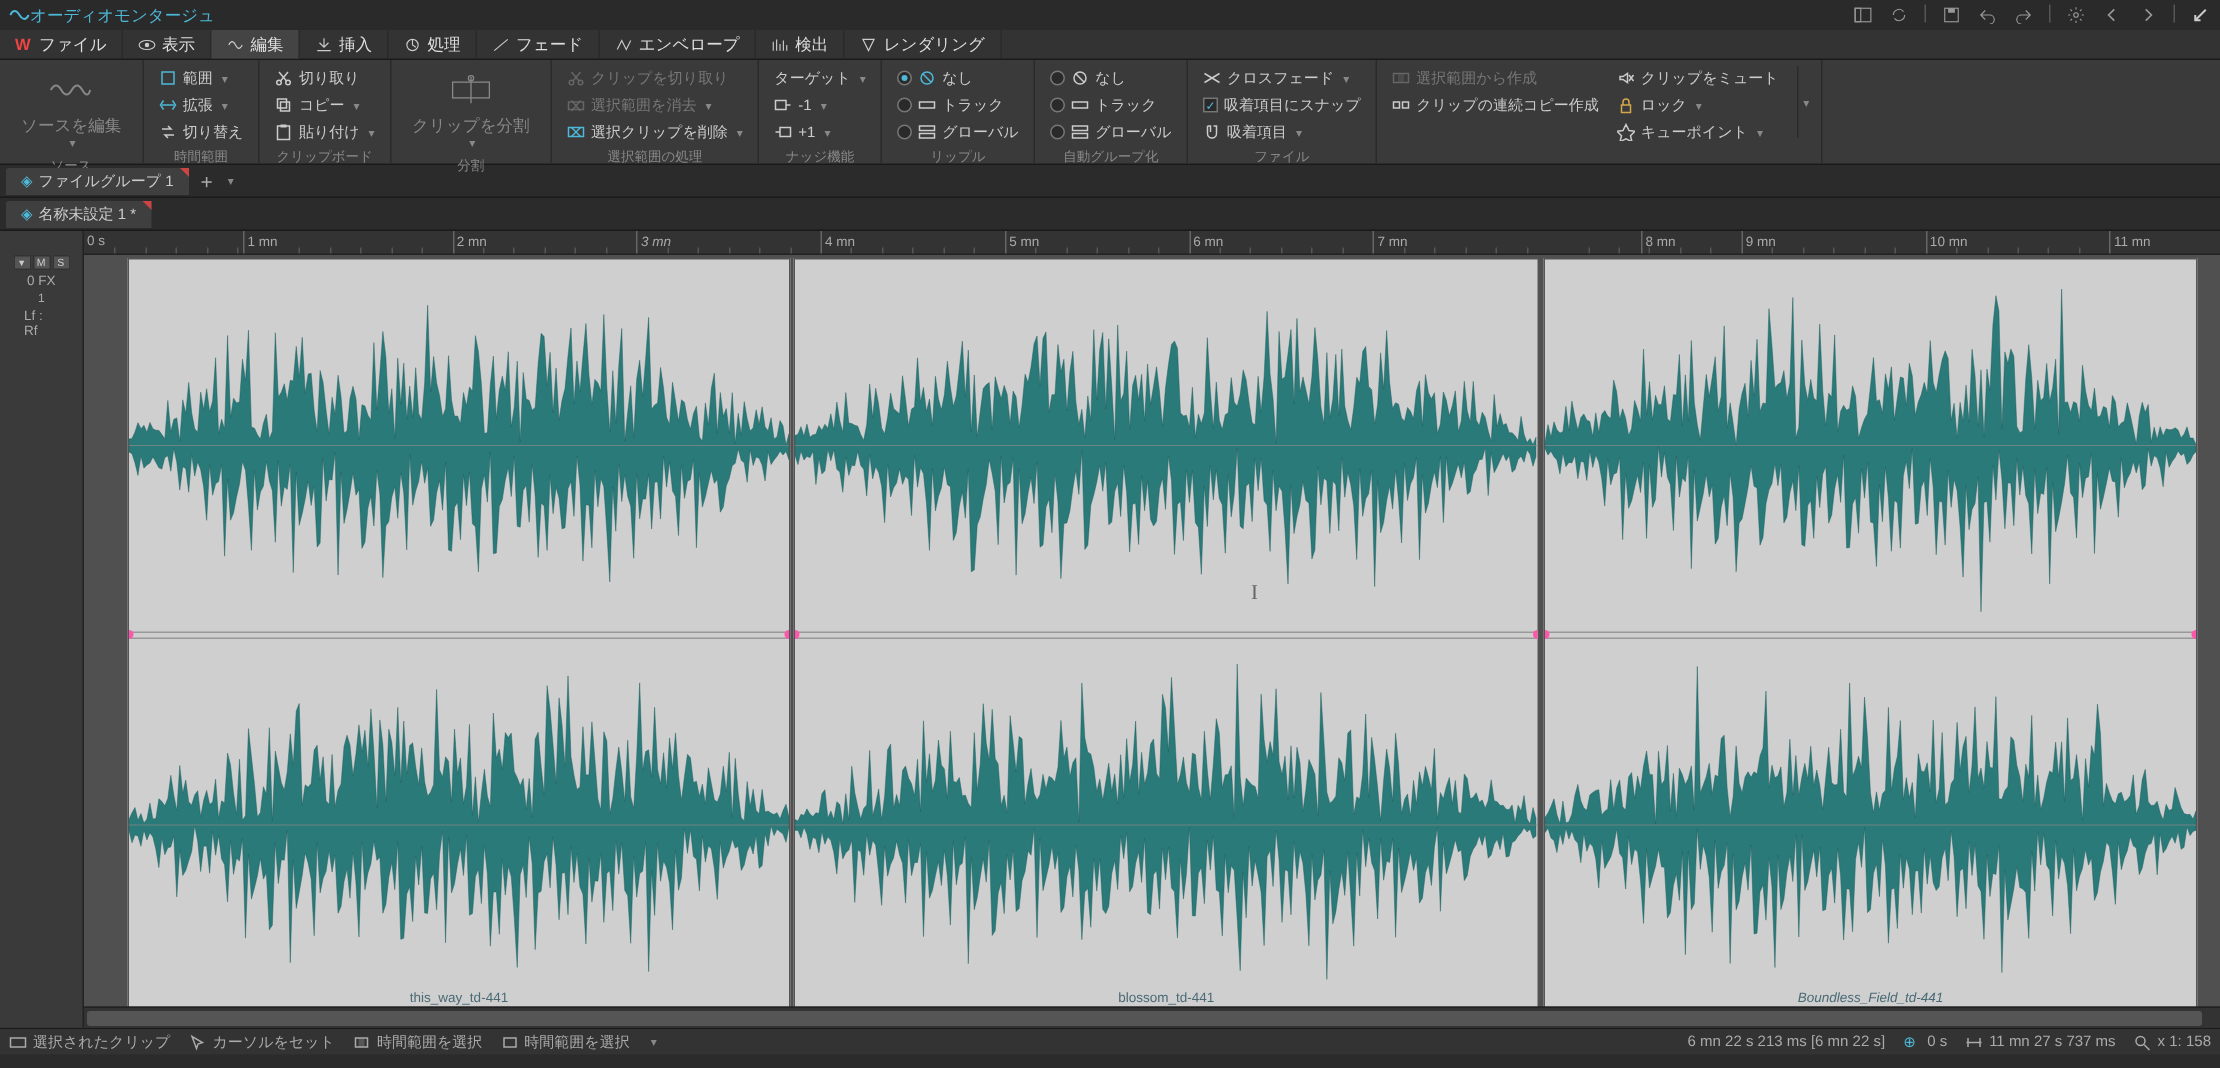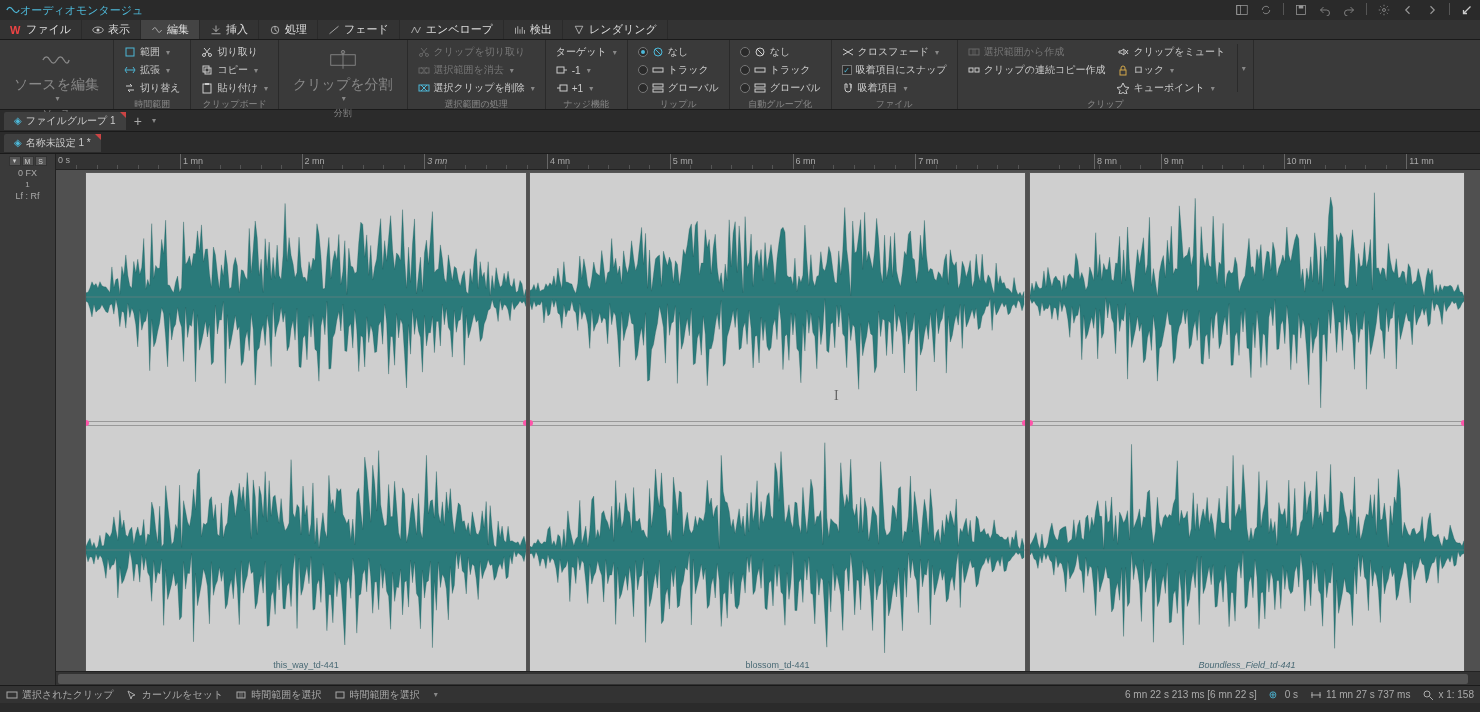--- a/index.html
+++ b/index.html
@@ -17,33 +17,33 @@
 
 .ribbon { height: 70px; background: #3a3a3a; display: flex; border-bottom: 1px solid #1a1a1a; }
 .ribbon-group { border-right: 1px solid #2a2a2a; padding: 4px 6px 0 6px; display: flex; flex-direction: column; }
 .ribbon-group-content { flex: 1; display: flex; align-items: flex-start; gap: 4px; }
 .ribbon-group-label { text-align: center; font-size: 9px; color: #888; padding: 2px 0; }
 .ribbon-col { display: flex; flex-direction: column; gap: 2px; }
 .ribbon-btn { display: flex; align-items: center; gap: 4px; padding: 1px 4px; font-size: 10px; color: #ccc; cursor: pointer; white-space: nowrap; height: 16px; }
 .ribbon-btn .ri { width: 12px; height: 12px; display: inline-flex; align-items: center; justify-content: center; }
 .ribbon-big { display: flex; flex-direction: column; align-items: center; justify-content: center; padding: 2px 8px; cursor: pointer; }
 .ribbon-big .big-icon { width: 28px; height: 28px; display: flex; align-items: center; justify-content: center; color: #888; }
-.ribbon-big .big-label { font-size: 14px; color: #888; margin-top: 2px; }
+.ribbon-big .big-label { font-size: 11px; color: #888; margin-top: 2px; }
 .dd { color: #888; margin-left: 2px; font-size: 8px; }
 
 .filegroup-tabs { height: 22px; background: #2b2b2b; display: flex; align-items: center; padding: 0 4px; gap: 4px; border-bottom: 1px solid #1a1a1a; }
 .fg-tab { background: #3f3f3f; padding: 2px 10px; font-size: 10px; color: #ccc; border-radius: 2px 2px 0 0; display: flex; align-items: center; gap: 4px; position: relative; }
 .fg-tab .corner { position: absolute; top: 0; right: 0; width: 0; height: 0; border-left: 6px solid transparent; border-top: 6px solid #c44; }
 .fg-add { color: #aaa; font-size: 14px; cursor: pointer; padding: 0 4px; }
 
 .file-tabs { height: 22px; background: #2b2b2b; display: flex; align-items: center; padding: 0 4px; gap: 4px; border-bottom: 1px solid #1a1a1a; }
 
 .editor { flex: 1; display: flex; background: #404040; position: relative; height: 531px; }
 .track-header { width: 56px; background: #3a3a3a; border-right: 1px solid #222; }
-.track-header-top { display: flex; flex-direction: column; align-items: center; padding: 2px; gap: 2px; }
+.track-header-top { display: flex; flex-direction: column; align-items: center; padding: 16px; gap: 2px; }
 .th-row { display: flex; gap: 1px; }
 .th-btn { width: 12px; height: 10px; background: #555; border: 1px solid #333; font-size: 7px; color: #ccc; display: flex; align-items: center; justify-content: center; cursor: pointer; }
 .th-label { font-size: 9px; color: #aaa; }
 
 .timeline-area { flex: 1; display: flex; flex-direction: column; position: relative; }
 .ruler { height: 16px; background: #333; border-bottom: 1px solid #222; position: relative; font-size: 9px; color: #aaa; }
 .ruler-mark { position: absolute; top: 0; height: 100%; border-left: 1px solid #666; padding-left: 2px; line-height: 14px; }
 .ruler-tick { position: absolute; bottom: 0; height: 4px; border-left: 1px solid #555; }
 
 .tracks { flex: 1; position: relative; background: #505050; }
@@ -516,21 +516,20 @@
               </svg>
             </span>
             <span>キューポイント</span>
             <span class="dd">▾</span>
           </div>
       </div>
       <div style="width:10px;border-left:1px solid #2a2a2a;height:48px;margin-left:4px;display:flex;align-items:center;justify-content:center">
           <span class="dd">▾</span>
         </div>
     </div>
-    <div class="ribbon-group-label">クリップ</div>
   </div>
 </div>
 
 <div class="filegroup-tabs">
   <div class="fg-tab">
     <span style="color:#4db8d8">◈</span>
     <span>ファイルグループ 1</span>
     <span class="corner"></span>
   </div>
   <span class="fg-add">+</span>
@@ -555,21 +554,21 @@
       </div>
       <div class="th-label">0 FX</div>
       <div class="th-label" style="font-size:8px">1</div>
       <div class="th-label">Lf : Rf</div>
     </div>
   </div>
 
   <div class="timeline-area">
     <div class="ruler">
       <span style="position:absolute;left:2px;top:1px">0 s</span>
-    <div class="ruler-mark" style="left: 124px;">1 mn</div>
+    <div class="ruler-mark" style="left: 106px;">1 mn</div>
         <div class="ruler-tick" style="left: 20.4598px;"></div>
         <div class="ruler-tick" style="left: 40.9195px;"></div>
         <div class="ruler-tick" style="left: 61.3793px;"></div>
         <div class="ruler-tick" style="left: 81.8391px;"></div>
         <div class="ruler-tick" style="left: 102.299px;"></div>
         <div class="ruler-mark" style="left: 245.517px;">2 mn</div>
         <div class="ruler-tick" style="left: 143.218px;"></div>
         <div class="ruler-tick" style="left: 163.678px;"></div>
         <div class="ruler-tick" style="left: 184.138px;"></div>
         <div class="ruler-tick" style="left: 204.598px;"></div>

